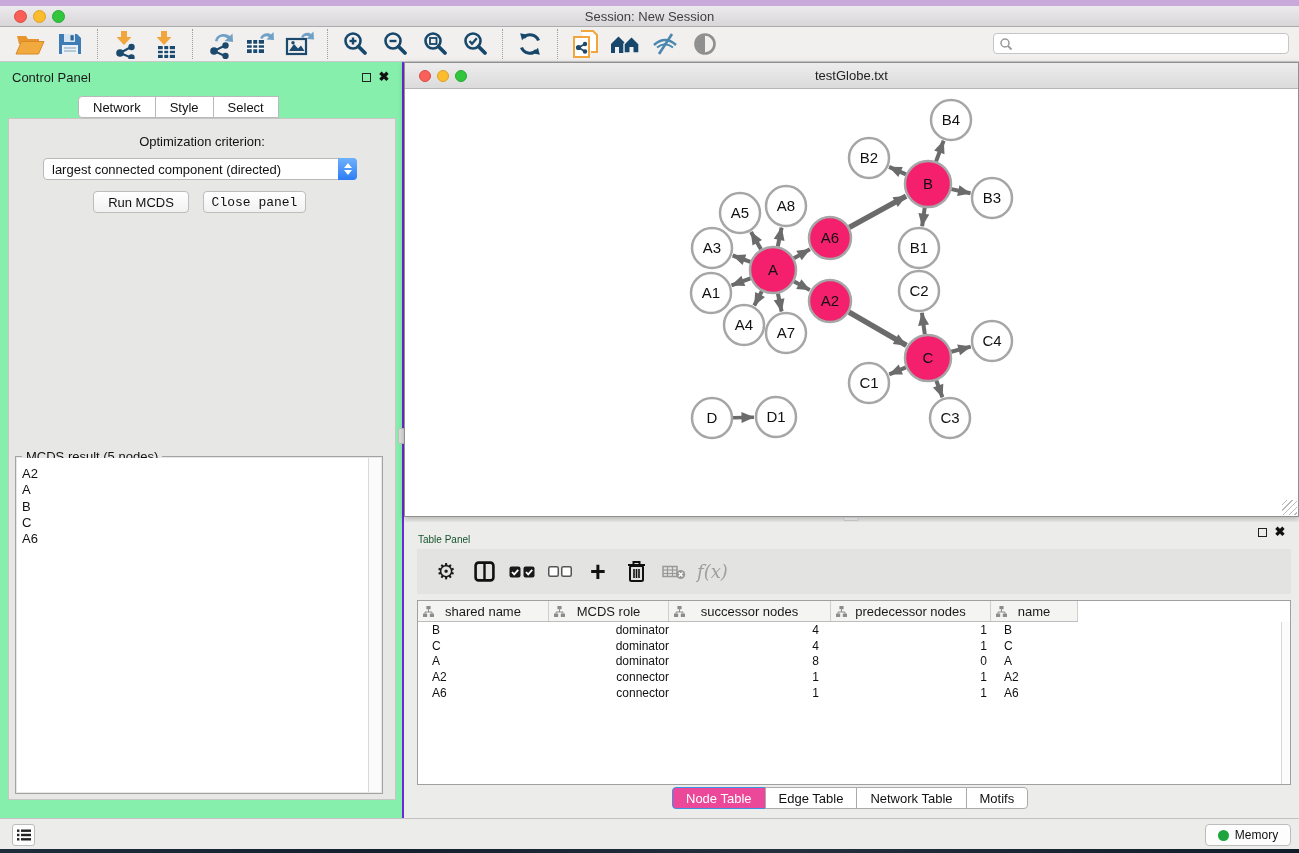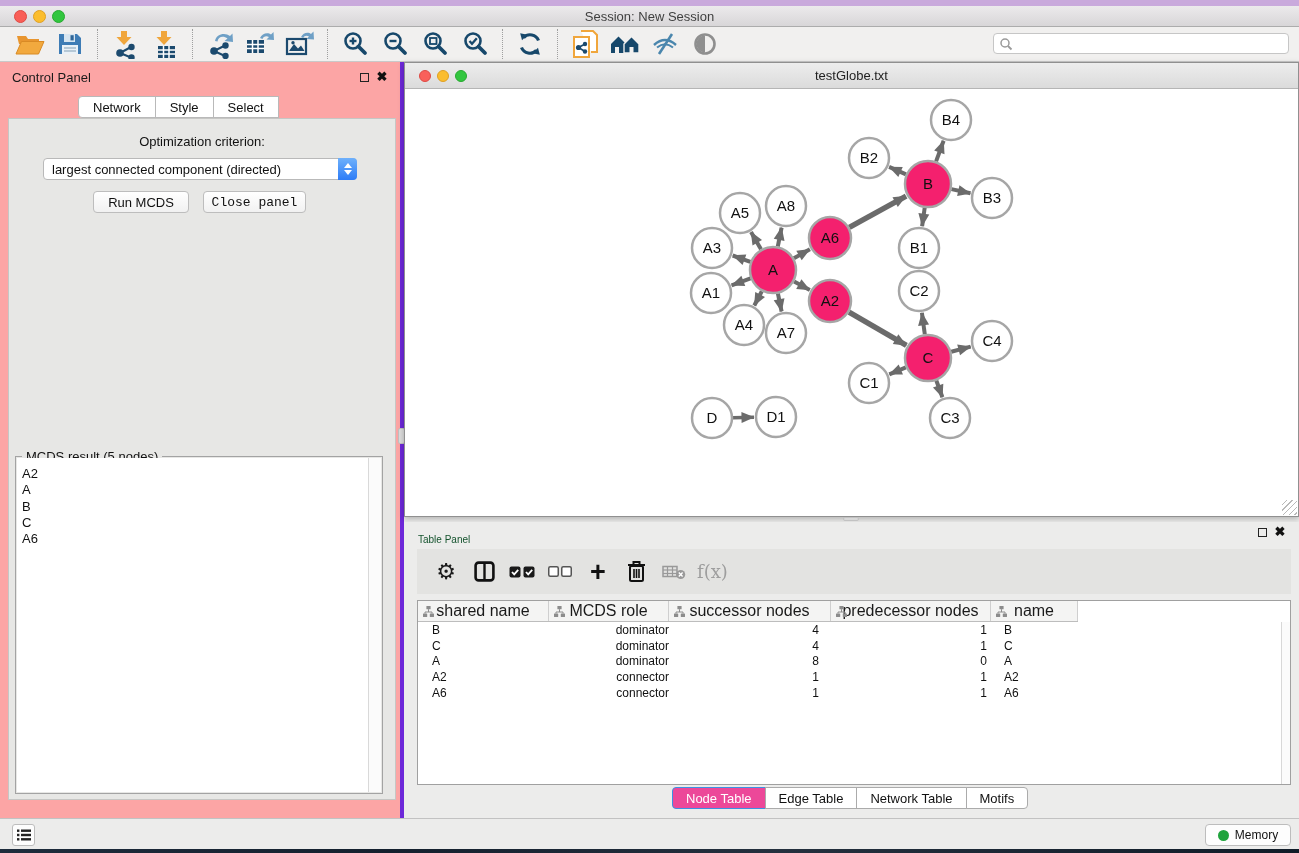--- a/index.html
+++ b/index.html
@@ -19,21 +19,21 @@
 
   #toolbar { left:0; top:27px; width:1299px; height:35px; background:#F1F0EF;
     border-bottom:1px solid #C9C9C9; display:flex; align-items:center; padding-left:10px; }
   .tb-ic { width:34px; height:30px; display:flex; align-items:center; justify-content:center; margin:0 3px; }
   .tb-sep { width:1px; height:30px; border-left:1px dotted #9F9F9F; margin:0 7px; }
   #search-wrap { position:absolute; right:10px; top:6px; width:296px; height:21px;
     background:#fff; border:1px solid #C6C6C6; border-radius:4px; display:flex; align-items:center; padding-left:5px; }
   #search-input { border:none; outline:none; flex:1; height:17px; font-size:12px; background:transparent; }
 
   
-  #control-panel { left:0; top:62px; width:404px; height:756px; background:#fca5a5; border-right:4px solid #6d28d9;padding-left:32px; }
+  #control-panel { left:0; top:62px; width:404px; height:756px; background:#86efac; border-right:2px solid #6d28d9;padding-left:32px; }
   #cp-header { position:absolute; left:0; top:0; width:100%; height:30px; }
   #cp-title { position:absolute; left:12px; top:8px; font-size:13px; color:#1A1A1A; }
   .win-ctl { position:absolute; top:9px; width:12px; height:12px; display:flex; align-items:center; justify-content:center; }
   .float-glyph { width:9px; height:9px; border:1.6px solid #222; }
   .close-glyph { font-size:13px; font-weight:bold; color:#111; line-height:10px; }
   #cp-tabs { position:absolute; left:78px; top:34px; display:flex; height:22px; }
   .cp-tab { background:#fff; border:1px solid #B9B9B9; margin-left:-1px; padding:0 14px;
     font-size:13px; color:#111; display:flex; align-items:center; }
   .cp-tab:first-child { border-radius:4px 0 0 4px; margin-left:0; }
   .cp-tab:last-child { border-radius:0 4px 4px 0; }
@@ -80,25 +80,25 @@
   #divider-h-grip { left:843px; top:517px; width:16px; height:4px; background:#D8D8D8; border:1px solid #C2C2C2; border-radius:2px; }
 
   
   #table-panel { left:404px; top:522px; width:895px; height:296px; background:#ECECEB; }
   #tp-title { position:absolute; left:14px; top:12px; font-size:10px; color:#14532d; }
   #tp-toolbar { position:absolute; left:13px; top:27px; width:874px; height:45px; background:#E3E3E1;
     display:flex; align-items:center; padding-left:10px; }
   .tp-ic { height:30px; min-width:30px; display:flex; align-items:center; justify-content:center; margin:0 4px; }
   .gear-glyph { font-size:22px; color:#1A1A1A; line-height:22px; }
   .plus-glyph { font-size:27px; font-weight:bold; color:#111; line-height:24px; }
-  .fx-label { font-family:"DejaVu Serif", serif; font-size:18px; color:#9E9E9E; }
+  .fx-label { font-family:"DejaVu Serif", serif; font-style:italic; font-size:18px; color:#9E9E9E; }
   #tp-table { position:absolute; left:13px; top:78px; width:874px; height:185px; background:#fff; border:1px solid #A0A0A0; }
   #tp-thead { position:absolute; left:0; top:0; height:21px; display:flex; border-bottom:1px solid #BDBDBD; }
   .th { position:relative; height:20px; background:#F4F4F3; border-right:1px solid #CFCFCF;
-    display:flex; align-items:center; justify-content:center; font-size:16px; color:#1A1A1A; }
+    display:flex; align-items:center; justify-content:center; font-size:13px; color:#1A1A1A; }
   .th .hier { position:absolute; left:5px; top:5px; }
   #tp-rows { position:absolute; left:0; top:21px; right:9px; bottom:0; overflow:hidden; }
   .tr { display:flex; height:15.8px; align-items:center; }
   .td { font-size:12px; color:#111; white-space:nowrap; }
   .td.a-left0 { padding-left:14px; }
   .td.a-left1 { padding-left:10px;text-align:right; }
   .td.a-right2 { text-align:right; padding-right:12px; }
   .td.a-right3 { text-align:right; padding-right:4px; }
   .td.a-left4 { padding-left:13px; }
   #tp-vscroll { position:absolute; top:21px; right:0; width:9px; bottom:0; background:#FBFBFB; border-left:1px solid #D8D8D8; }

